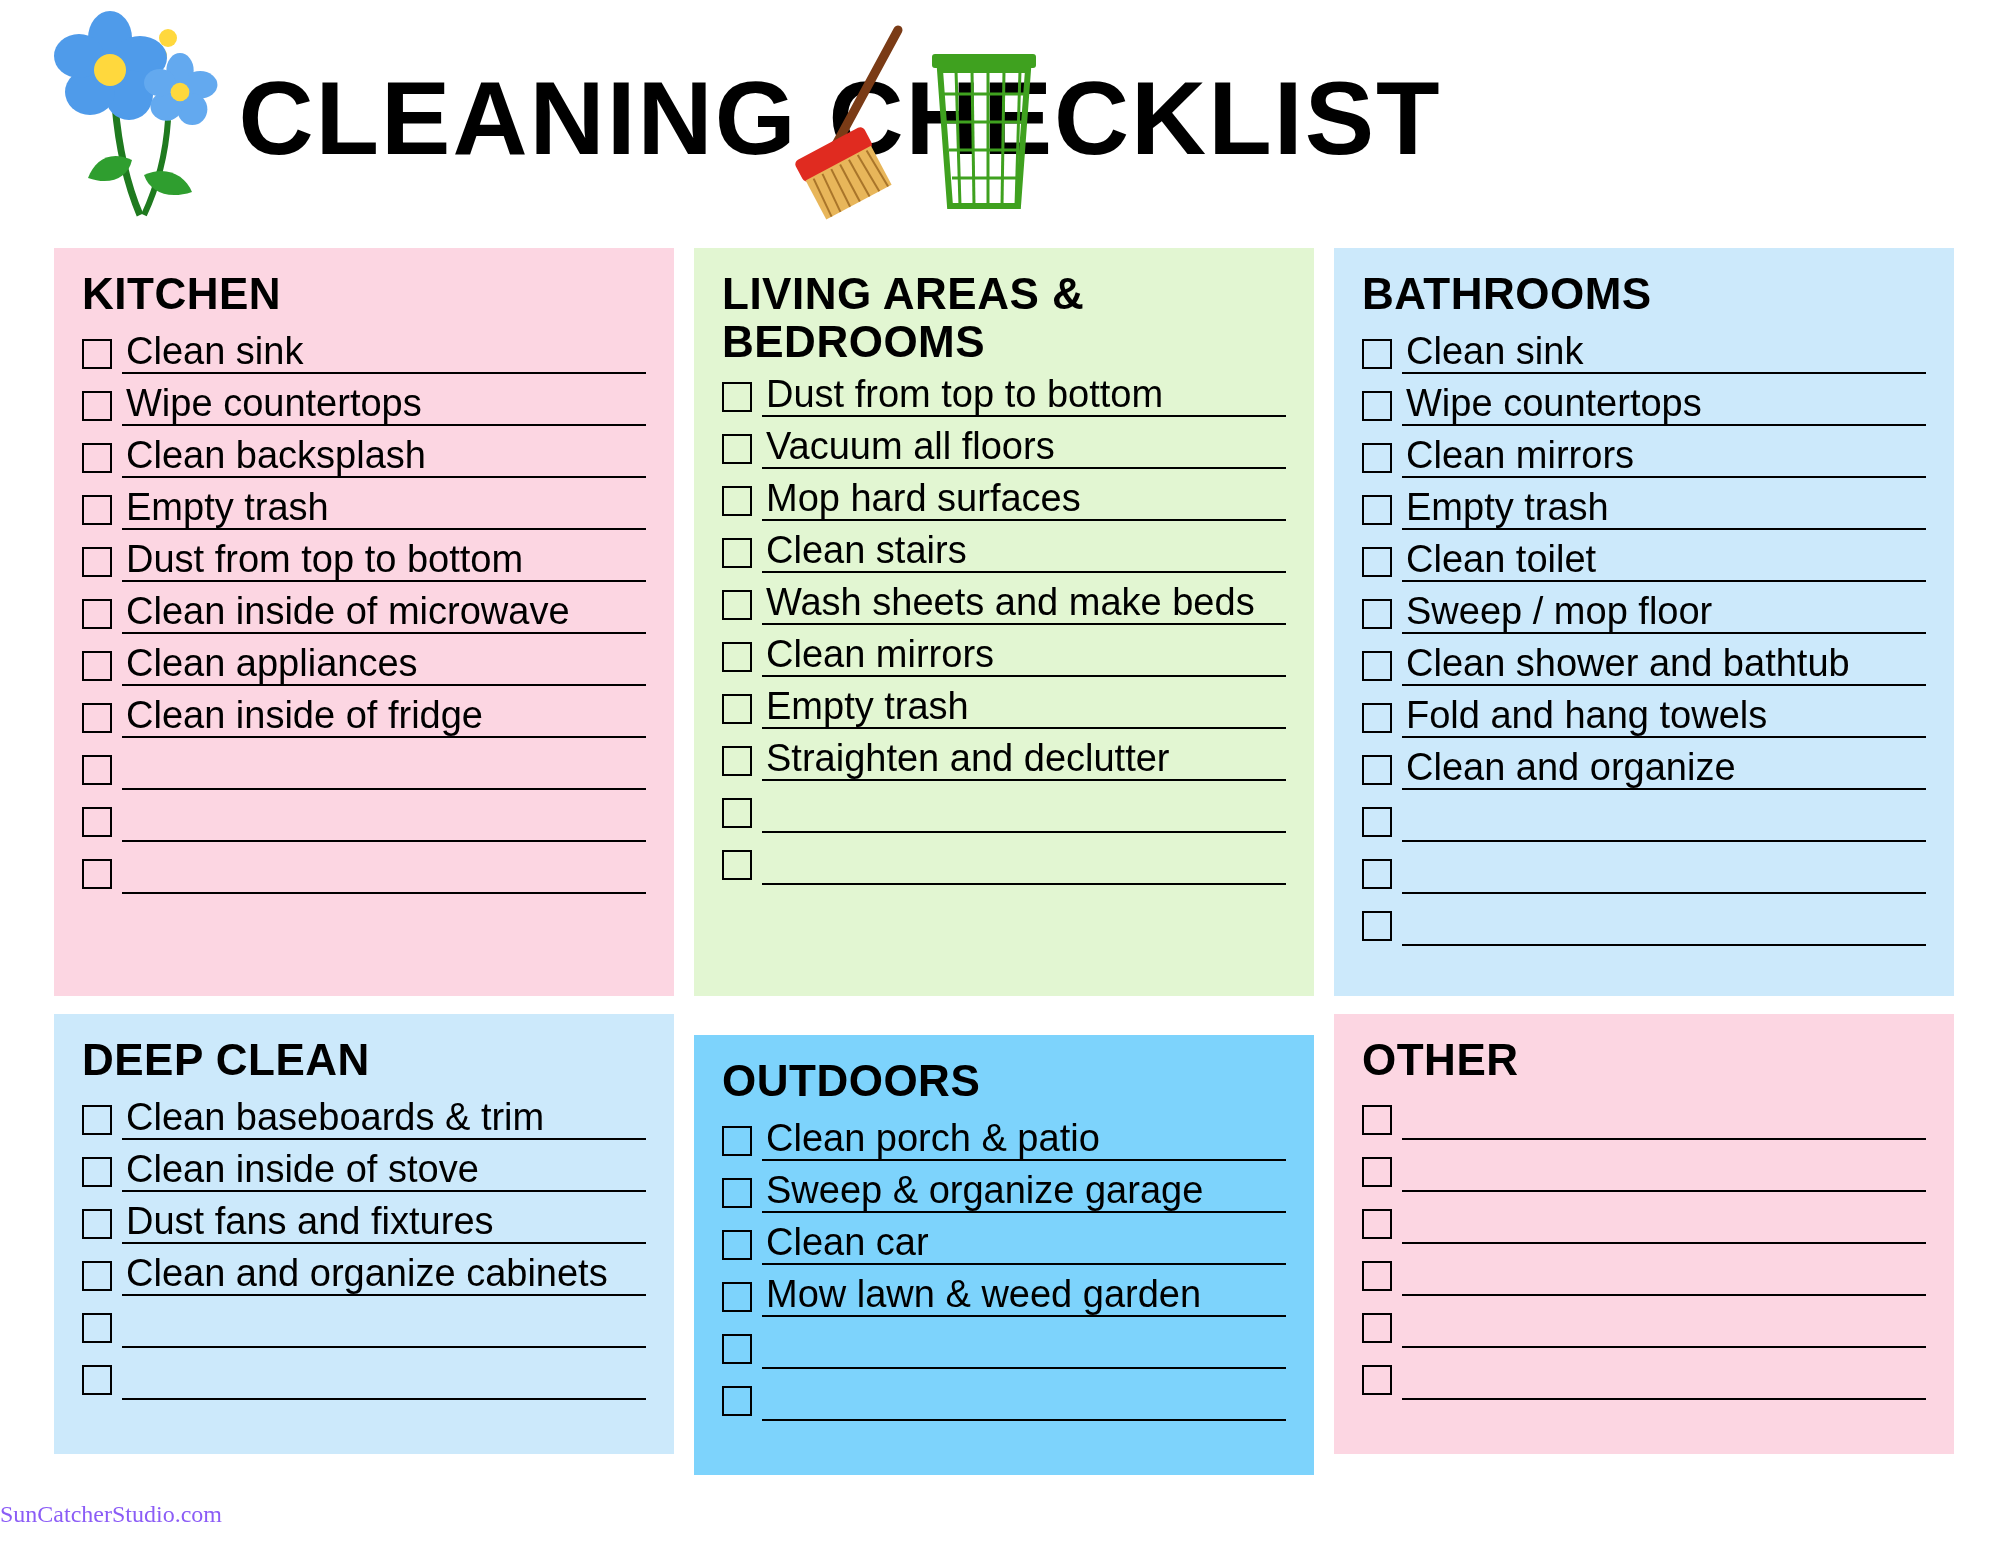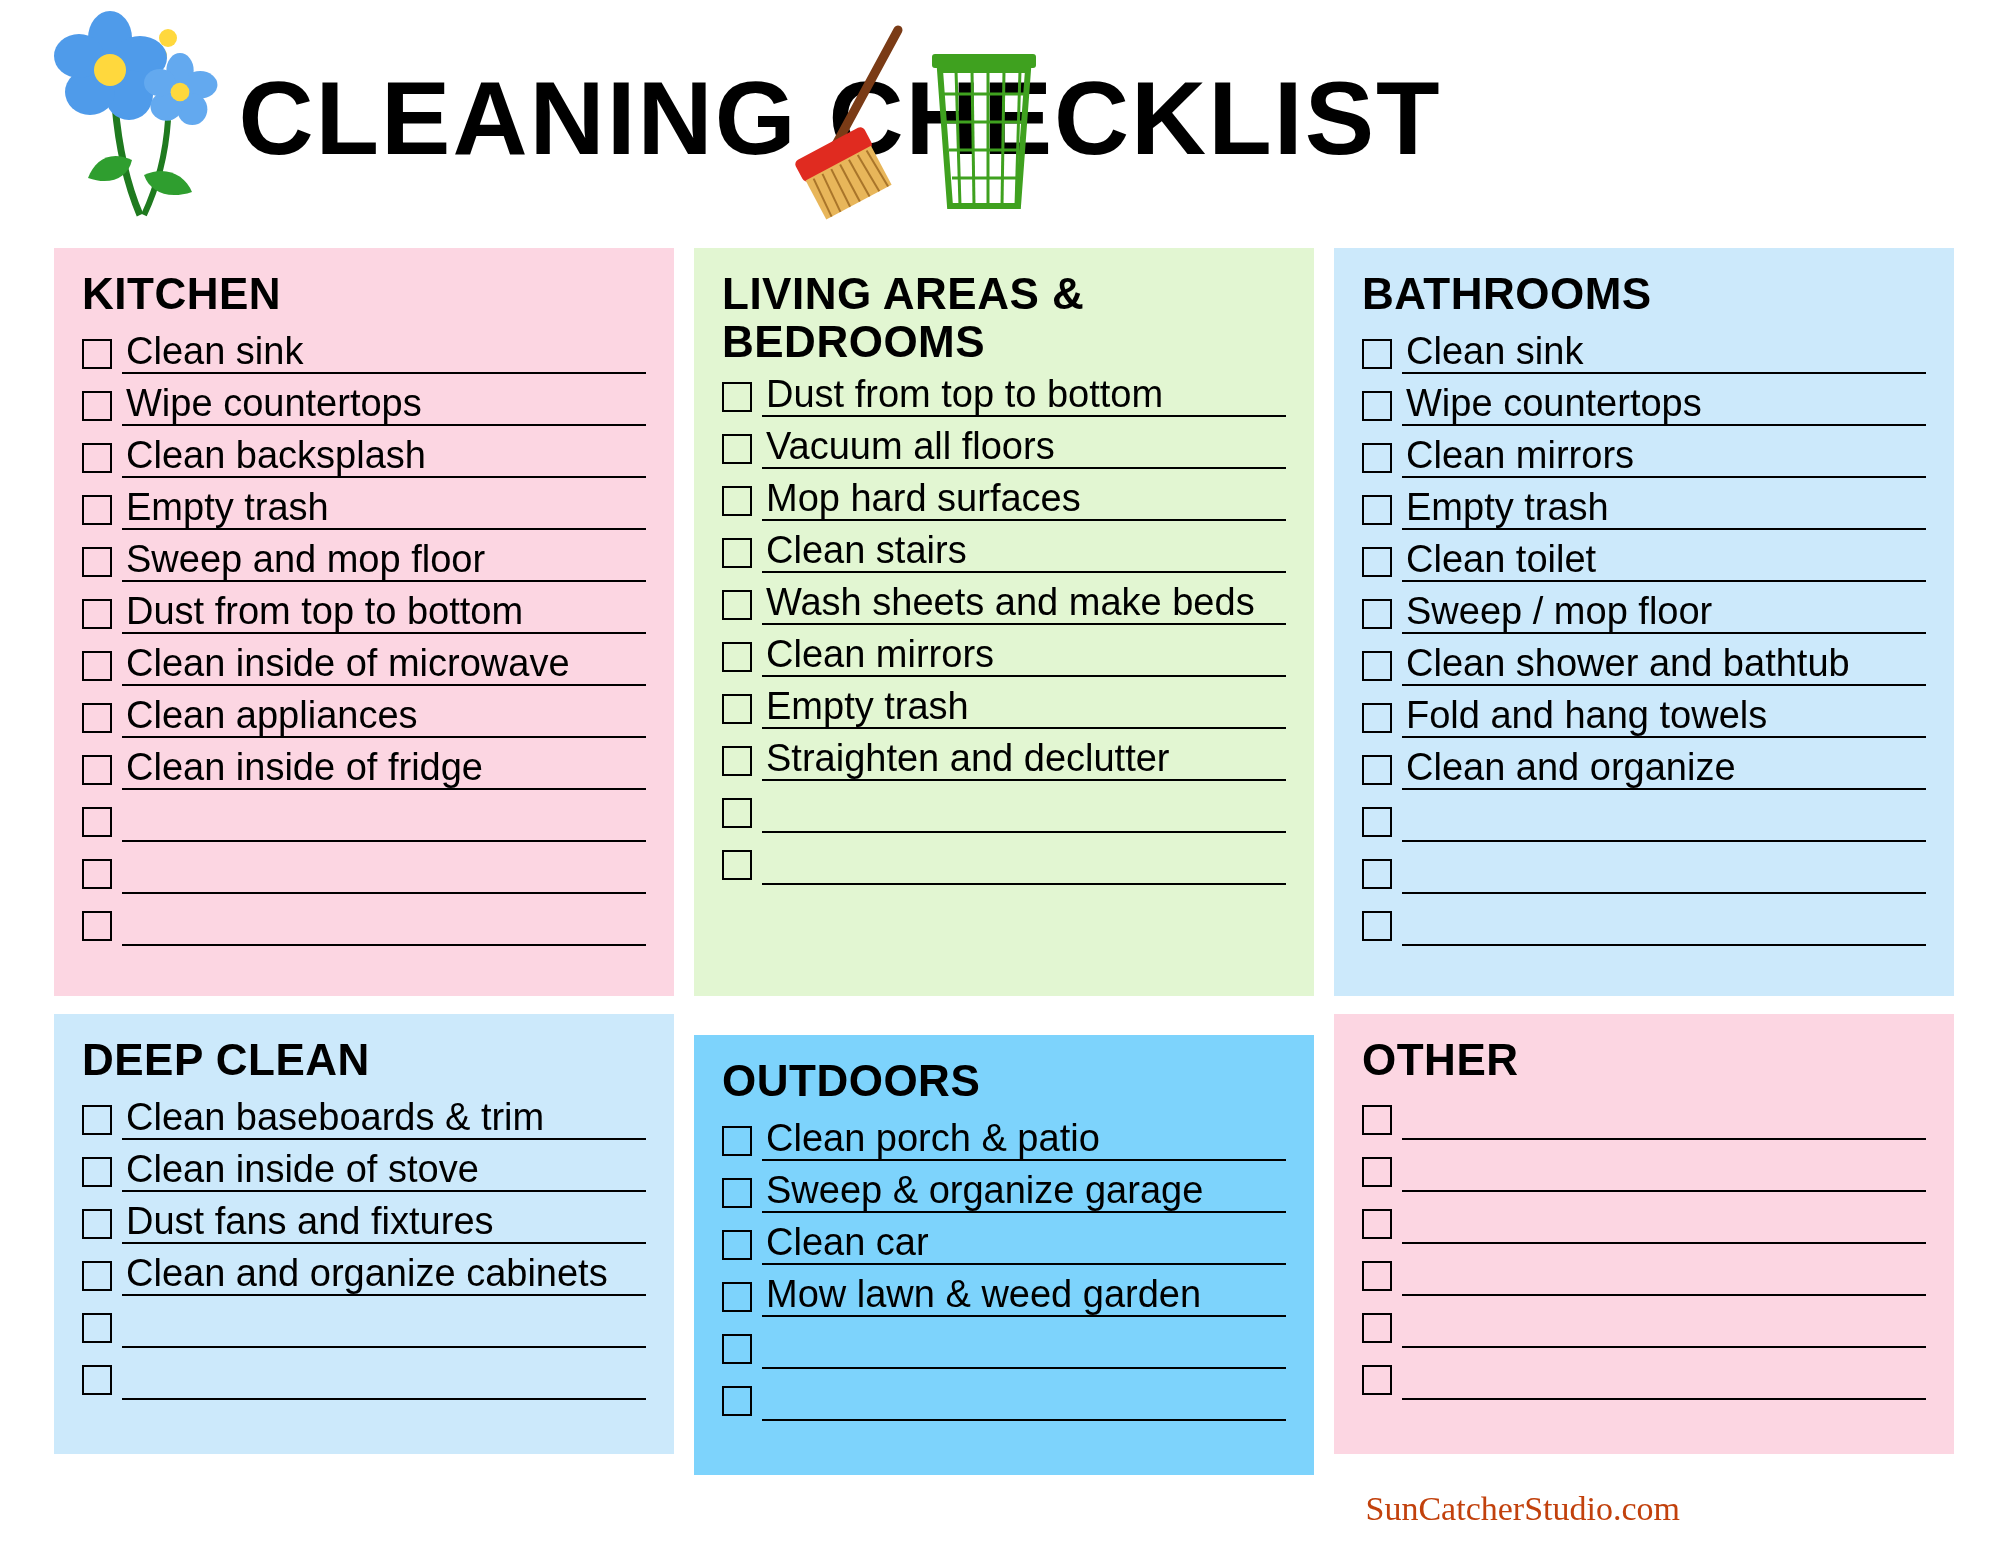--- a/index.html
+++ b/index.html
@@ -118,23 +118,23 @@
   .c-pink   { background: #fcd6e2; }
   .c-green  { background: #e2f6d2; }
   .c-blue   { background: #cce9fb; }
   .c-orange { background: #7dd3fc; margin-top: 21px; }
 
   .footer {
     position: absolute;
     left: 0;
     right: 0;
     bottom: 18px;
-    text-align: right;
-    font-size: 34px;
-    color: #c2410c;
+    text-align: left;
+    font-size: 24px;
+    color: #8b5cf6;
     font-family: "Liberation Serif", serif;
   }
 </style>
 </head>
 <body>
 
 <div class="page">
 
   <div class="header">
 
@@ -223,24 +223,20 @@
         <li class="item">
             <span class="checkbox"></span>
             <span class="item-text">Clean backsplash</span>
           </li>
         <li class="item">
             <span class="checkbox"></span>
             <span class="item-text">Empty trash</span>
           </li>
         <li class="item">
             <span class="checkbox"></span>
-            <span class="item-text">Sweep and mop floor</span>
-          </li>
-        <li class="item">
-            <span class="checkbox"></span>
             <span class="item-text">Dust from top to bottom</span>
           </li>
         <li class="item">
             <span class="checkbox"></span>
             <span class="item-text">Clean inside of microwave</span>
           </li>
         <li class="item">
             <span class="checkbox"></span>
             <span class="item-text">Clean appliances</span>
           </li>

